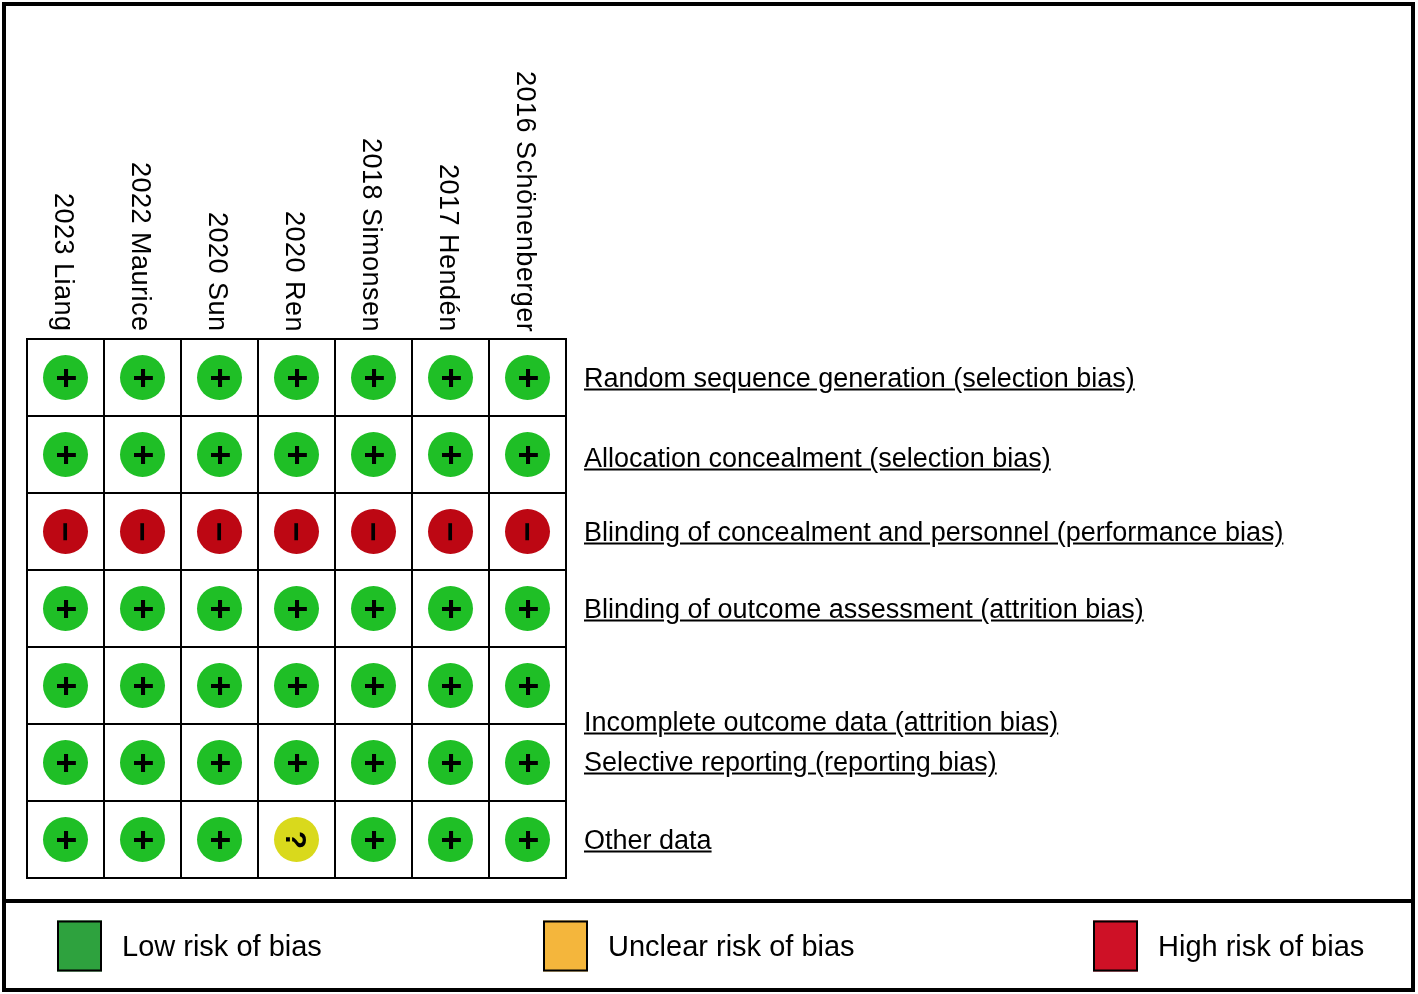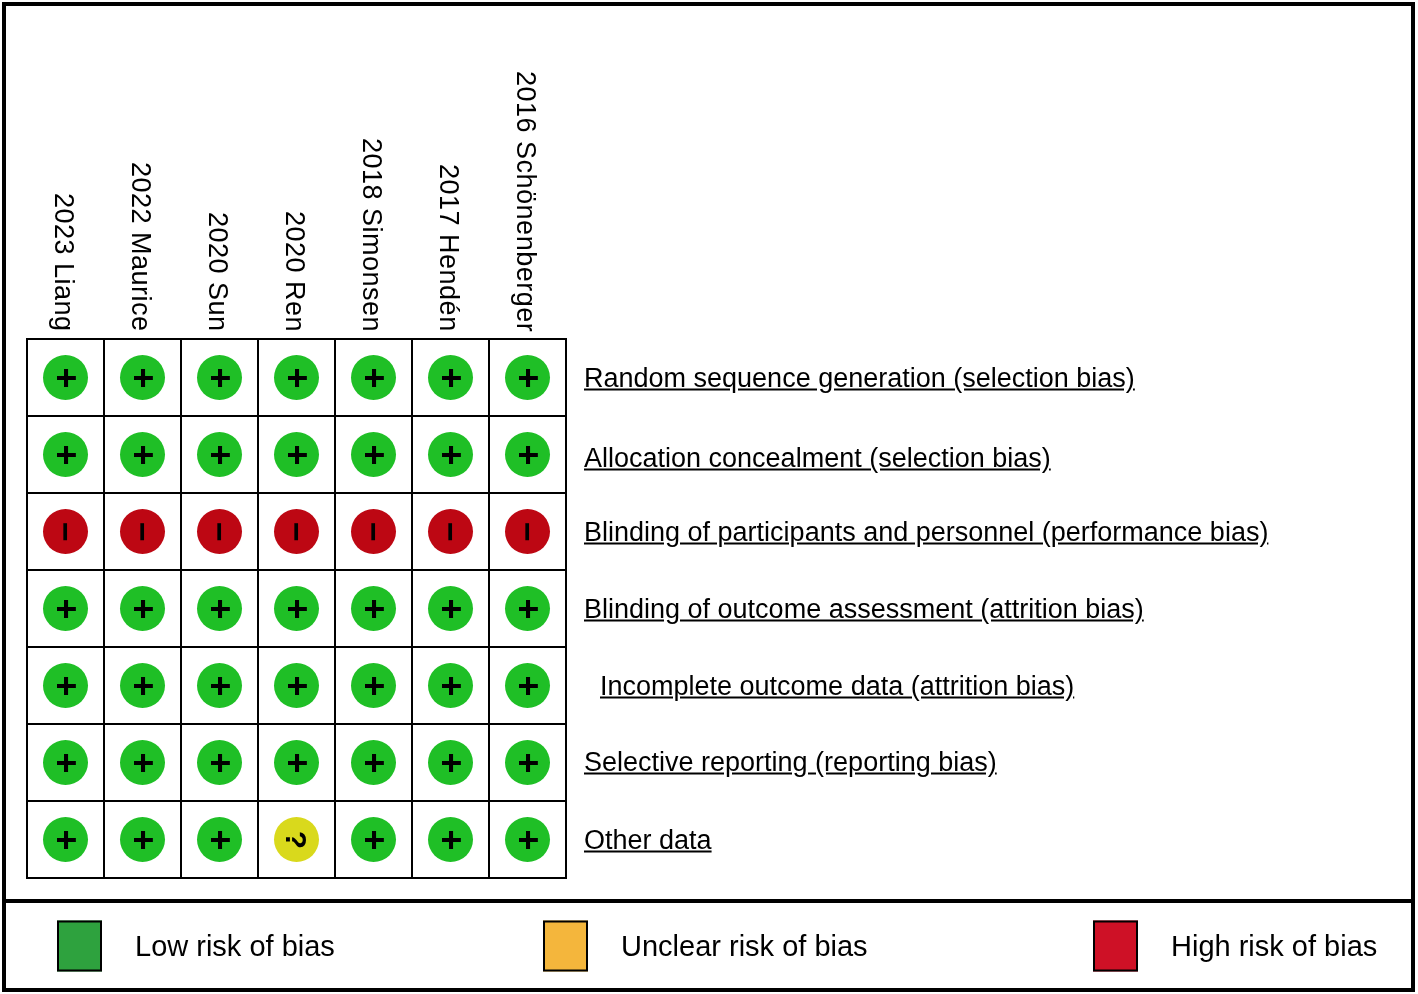--- a/index.html
+++ b/index.html
@@ -90,21 +90,21 @@
     border: 4px solid #000;
     box-sizing: border-box;
     background: #fff;
   }
   .legend-item {
     position: absolute;
     top: 50%;
     transform: translateY(-50%);
     display: flex;
     align-items: center;
-    gap: 33px;
+    gap: 20px;
     padding-left: 23px;
   }
   .legend-swatch {
     width: 45px; height: 51px;
     border: 2px solid #000;
     box-sizing: border-box;
   }
   .legend-label {
     font-size: 29px;
     white-space: nowrap;
@@ -369,23 +369,23 @@
       <div class="cell">
         <div class="judgment-circle" style="background: rgb(31, 191, 38);">
           <span class="judgment-symbol sym-low">+</span>
         </div>
       </div>
     </div>
 
   <div id="row-labels">
       <div class="domain-label" style="top: 378px;">Random sequence generation (selection bias)</div>
       <div class="domain-label" style="top: 436px; margin-top: 22px;">Allocation concealment (selection bias)</div>
-      <div class="domain-label" style="top: 532px;">Blinding of participants and personnel (performance bias)</div>
+      <div class="domain-label" style="top: 532px;">Blinding of concealment and personnel (performance bias)</div>
       <div class="domain-label" style="top: 609px;">Blinding of outcome assessment (attrition bias)</div>
-      <div class="domain-label" style="top: 686px; margin-left: 16px;">Incomplete outcome data (attrition bias)</div>
+      <div class="domain-label" style="top: 722px;">Incomplete outcome data (attrition bias)</div>
       <div class="domain-label" style="top: 762px;">Selective reporting (reporting bias)</div>
       <div class="domain-label" style="top: 840px;">Other data</div>
     </div>
 
   <div class="legend-strip">
     <div class="legend-item" style="left:28px">
       <span class="legend-swatch" style="background: rgb(46, 162, 62);"></span>
       <span class="legend-label">Low risk of bias</span>
     </div>
     <div class="legend-item" style="left:514px">

